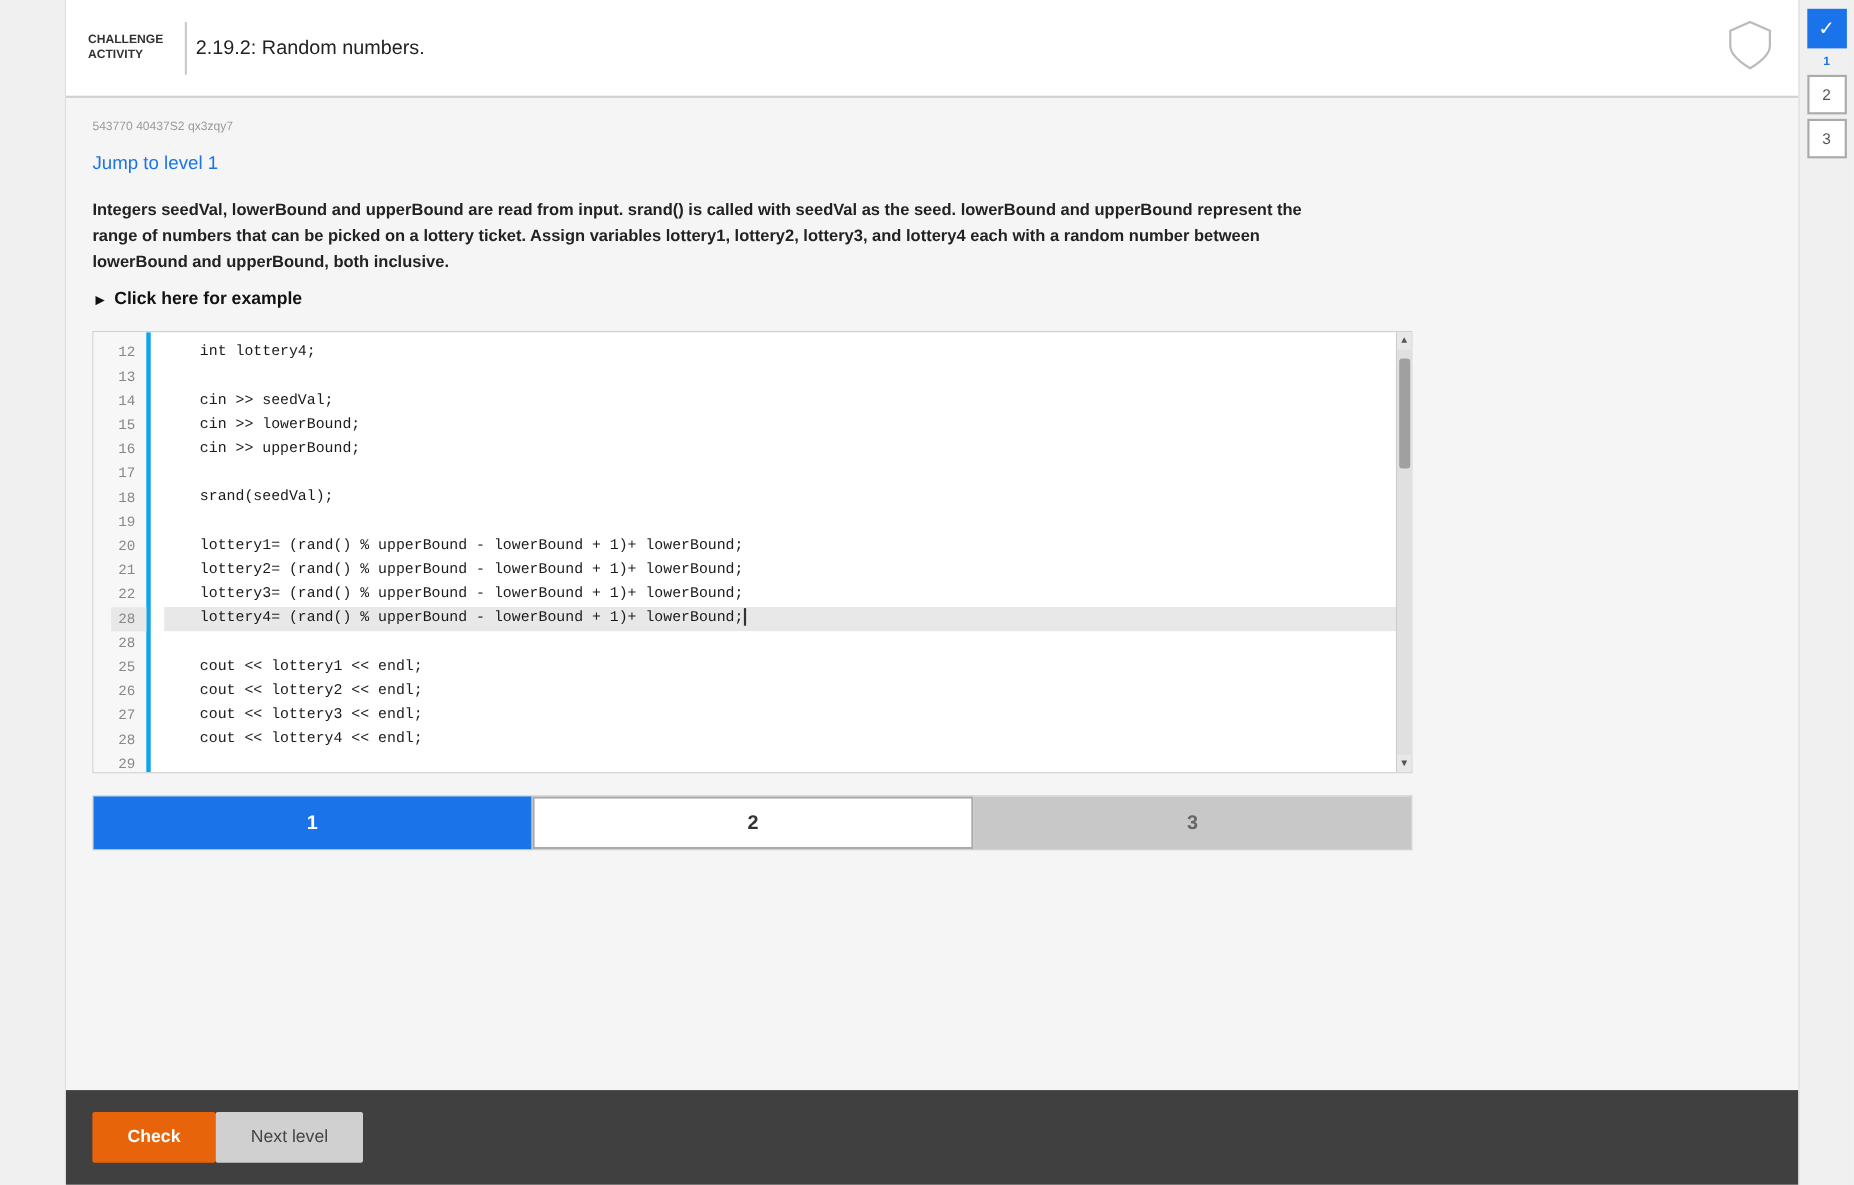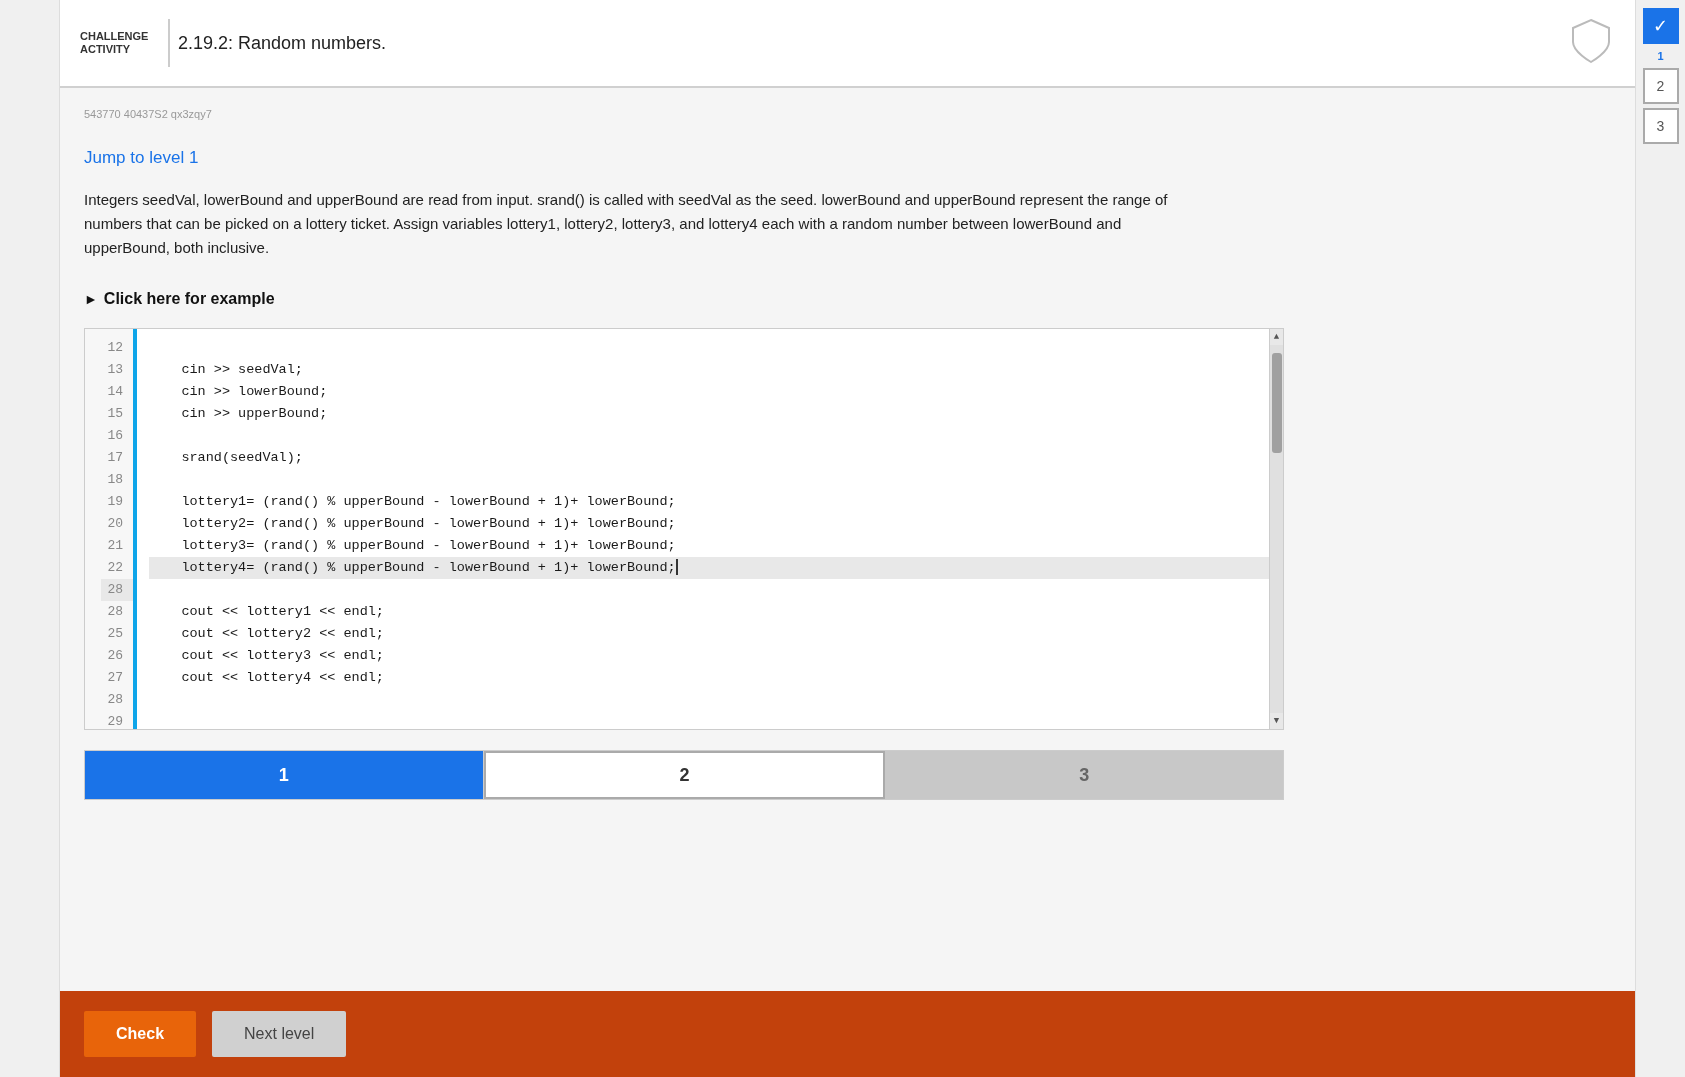--- a/index.html
+++ b/index.html
@@ -77,39 +77,40 @@
       flex: 1;
       display: flex;
       flex-direction: column;
       gap: 12px;
       position: relative;
     }
 
     .session-id {
       font-size: 11px;
       color: #999;
-      margin-bottom: 16px;
+      margin-bottom: 6px;
     }
 
     .jump-link {
       color: #1a73e8;
       font-size: 17px;
       font-weight: 400;
       cursor: pointer;
       text-decoration: none;
       margin-bottom: 8px;
       display: inline-block;
     }
 
     .description {
       font-size: 15px;
       color: #222;
       line-height: 1.6;
       max-width: 1100px;
-      margin-bottom: 18px;
+      margin-bottom: 0;
+      font-weight: bold;
     }
 
     .example-toggle {
       display: flex;
       align-items: center;
       gap: 6px;
       cursor: pointer;
       font-size: 16px;
       font-weight: 700;
       color: #111;
@@ -224,23 +225,23 @@
       border: 2px solid #aaa;
     }
 
     .level-segment.inactive {
       background: #c8c8c8;
       color: #666;
     }
 
     .bottom-buttons {
       display: flex;
-      gap: 16px;
+      gap: 0;
       padding: 20px 24px;
-      background: #c2410c;
+      background: #404040;
     }
 
     .btn-check {
       background: #e8640a;
       color: white;
       border: none;
       padding: 14px 32px;
       font-size: 16px;
       font-weight: 700;
       cursor: pointer;
@@ -352,20 +353,21 @@
               <div class="line-number">22</div>
               <div class="line-number highlighted">28</div>
               <div class="line-number">28</div>
               <div class="line-number">25</div>
               <div class="line-number">26</div>
               <div class="line-number">27</div>
               <div class="line-number">28</div>
               <div class="line-number">29</div>
             </div>
           <div class="code-content" id="code-content-container">
+          <div class="code-line">    int lottery4;</div>
               <div class="code-line"></div>
               <div class="code-line">    cin &gt;&gt; seedVal;</div>
               <div class="code-line">    cin &gt;&gt; lowerBound;</div>
               <div class="code-line">    cin &gt;&gt; upperBound;</div>
               <div class="code-line"></div>
               <div class="code-line">    srand(seedVal);</div>
               <div class="code-line"></div>
               <div class="code-line">    lottery1= (rand() % upperBound - lowerBound + 1)+ lowerBound;</div>
               <div class="code-line">    lottery2= (rand() % upperBound - lowerBound + 1)+ lowerBound;</div>
               <div class="code-line">    lottery3= (rand() % upperBound - lowerBound + 1)+ lowerBound;</div>

